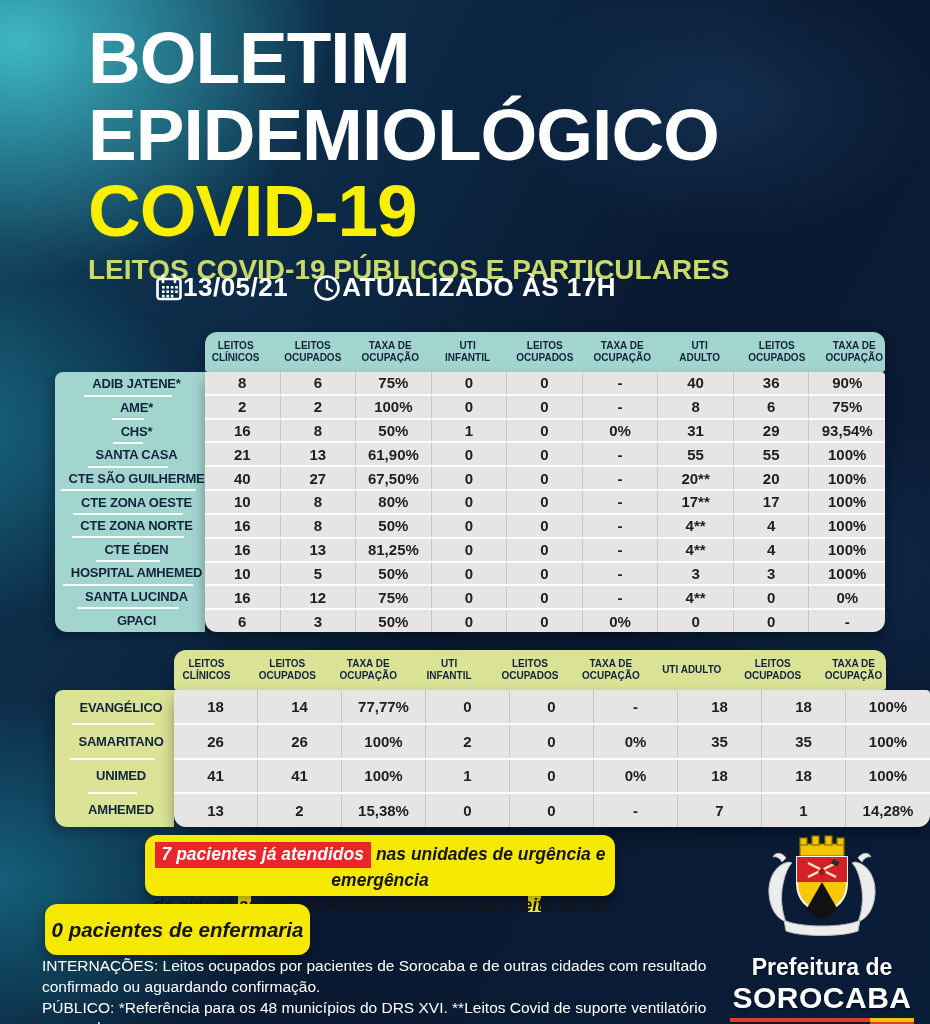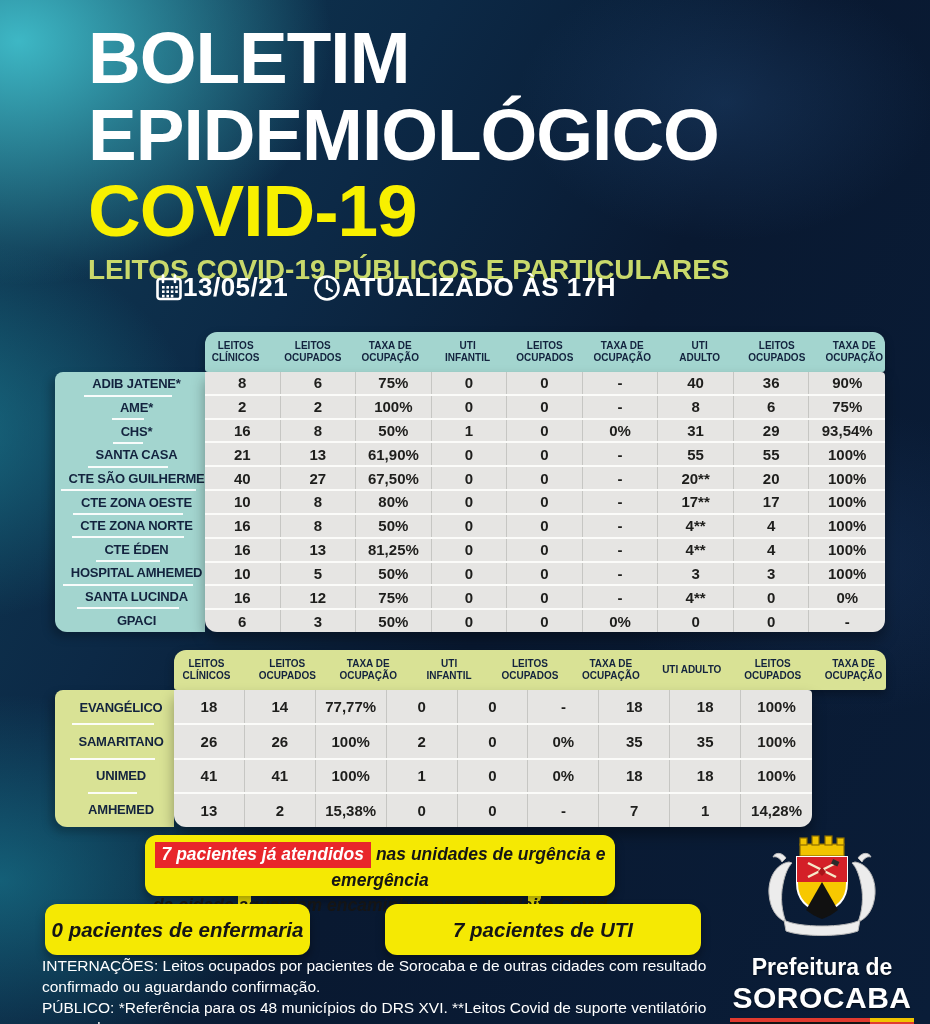--- a/index.html
+++ b/index.html
@@ -39,21 +39,21 @@
   .tlabels.teal { left:55px; top:372px; width:150px; height:260px; background:#a3d5cf; border-radius:8px 0 0 12px; }
   .tlabels.green{ left:55px; top:690px; width:119px; height:137px; background:#d9e295; border-radius:8px 0 0 12px; }
   .lrow{ flex:1; display:flex; align-items:center; padding-left:13px; font-weight:bold;
          font-size:13px; letter-spacing:-.2px; color:#13233e; position:relative; white-space:nowrap; }
   .lrow:not(:last-child)::after{ content:""; position:absolute; left:5px; right:9px; bottom:-1px;
          height:2px; background:rgba(255,255,255,.92); }
 
   .tgrid{ position:absolute; display:flex; flex-direction:column; background:#e6e5e3;
           border-radius:0 4px 12px 12px; overflow:hidden; box-shadow:0 8px 14px rgba(0,0,0,.35); }
   .tgrid.public { left:205px; top:372px; width:680px; height:260px; }
-  .tgrid.private{ left:174px; top:690px; width:638px; height:137px; }
+  .tgrid.private{ left:174px; top:690px; width:756px; height:137px; }
   .grow{ flex:1; display:grid; grid-template-columns:repeat(9,1fr); }
   .grow:not(:last-child){ border-bottom:2px solid #fbfbf9; }
   .cell{ display:flex; align-items:center; justify-content:center; font-weight:bold;
          font-size:15px; color:#1e1e1c; }
   .cell:not(:last-child){ border-right:1px solid #c6c6c3; }
 
   
   .connector{ position:absolute; width:13px; height:22px; background:#f5e903; top:890px; }
   .connector.c-left { left:238px; }
   .connector.c-right{ left:528px; }
@@ -337,21 +337,20 @@
   <div class="connector c-right"></div>
 
   <div class="callout top">
     <div>
       <span class="chip">7 pacientes já atendidos</span><span>nas unidades de urgência e emergência</span>
     </div>
     <div>da cidade aguardam encaminhamento para leito Covid</div>
   </div>
 
   <div class="callout small box-left">0 pacientes de enfermaria</div>
-  <div class="callout small box-right">7 pacientes de UTI</div>
 
   <div class="notes">
     <p>INTERNAÇÕES: Leitos ocupados por pacientes de  Sorocaba e de outras cidades com resultado confirmado ou aguardando confirmação.</p>
     <p>PÚBLICO: *Referência para os 48 municípios do DRS XVI. **Leitos Covid de suporte ventilatório avançado.</p>
   </div>
 
   <div class="logo">
     <svg width="160" height="102" viewBox="0 0 160 102">
 
       <path d="M47,28 C34,30 26,44 27,60 C28,74 34,84 44,88 C40,78 38,64 41,50 C43,40 46,33 50,29 Z" fill="#ececec" stroke="#b9b9b9" stroke-width="1"></path>

